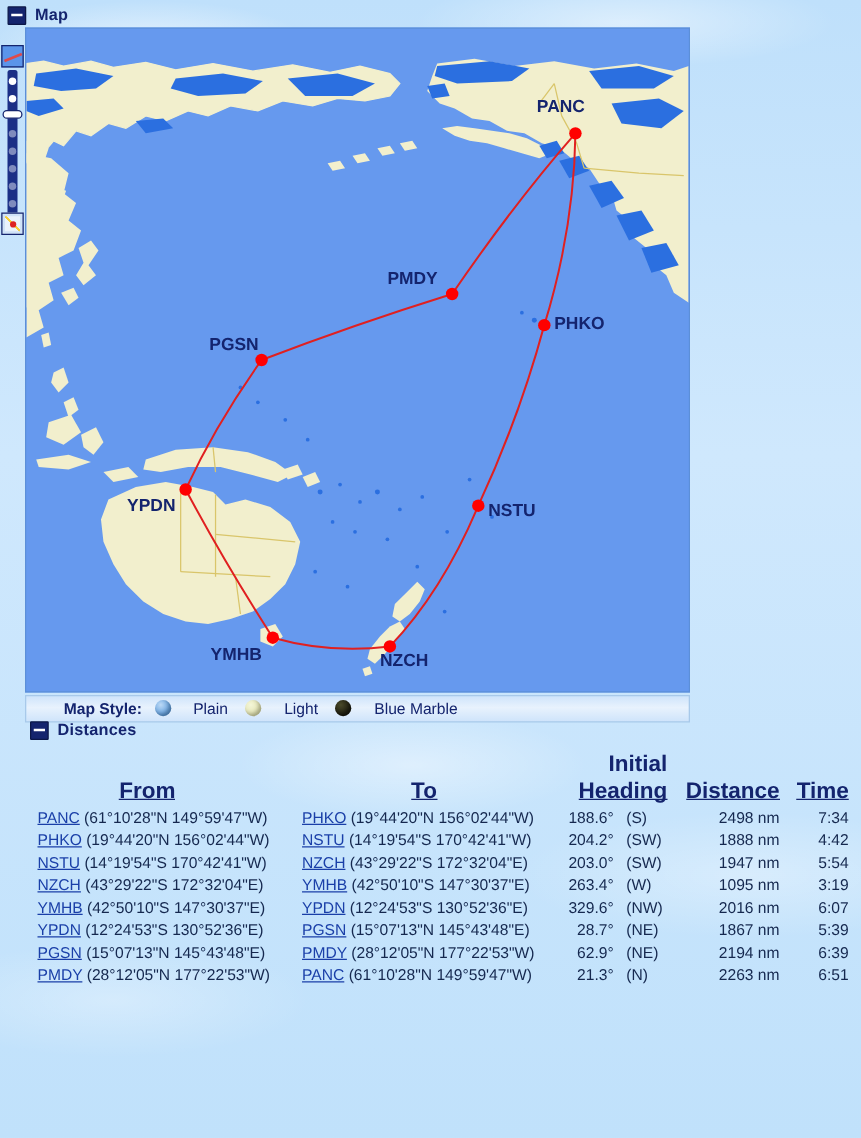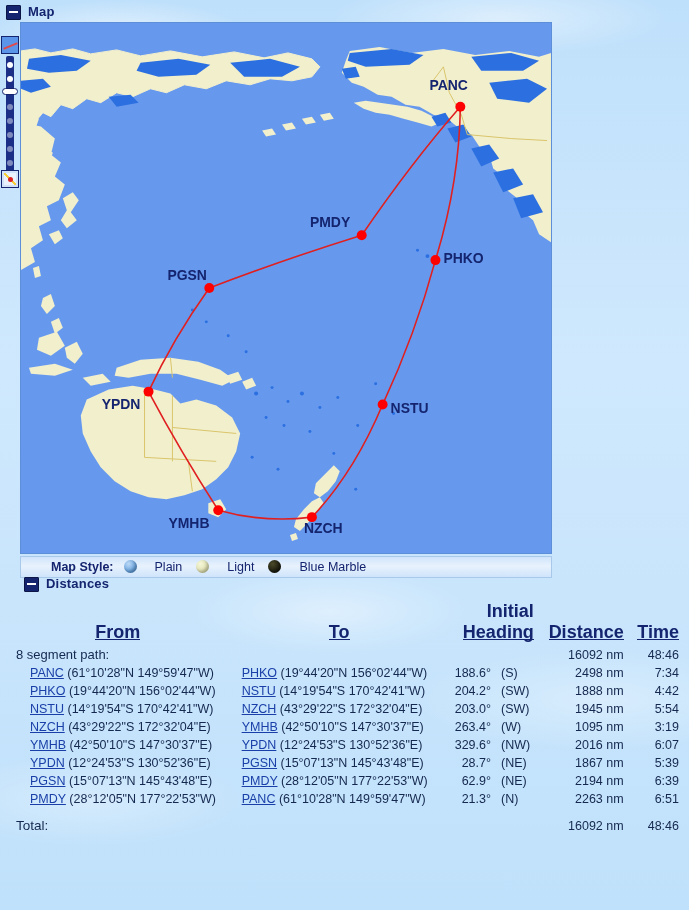--- a/index.html
+++ b/index.html
@@ -360,49 +360,41 @@
         <th class="col-dist">
           <span class="u">Distance</span>
         </th>
         <th class="col-time">
           <span class="u">Time</span>
         </th>
       </tr>
     </thead>
     <tbody id="dist-body">
         <tr>
-          <td class="col-from summary-label">8 segment path:</td>
-          <td class="col-to"></td>
-          <td class="col-head"></td>
-          <td class="col-dir"></td>
-          <td class="col-dist">16092 nm</td>
-          <td class="col-time">48:46</td>
-        </tr>
-        <tr>
           <td class="col-from"><span class="ap-link">PANC</span><span> (61°10'28"N 149°59'47"W)</span></td>
           <td class="col-to"><span class="ap-link">PHKO</span><span> (19°44'20"N 156°02'44"W)</span></td>
           <td class="col-head">188.6°</td>
           <td class="col-dir">(S)</td>
           <td class="col-dist">2498 nm</td>
           <td class="col-time">7:34</td>
         </tr>
         <tr>
           <td class="col-from"><span class="ap-link">PHKO</span><span> (19°44'20"N 156°02'44"W)</span></td>
           <td class="col-to"><span class="ap-link">NSTU</span><span> (14°19'54"S 170°42'41"W)</span></td>
           <td class="col-head">204.2°</td>
           <td class="col-dir">(SW)</td>
           <td class="col-dist">1888 nm</td>
           <td class="col-time">4:42</td>
         </tr>
         <tr>
           <td class="col-from"><span class="ap-link">NSTU</span><span> (14°19'54"S 170°42'41"W)</span></td>
           <td class="col-to"><span class="ap-link">NZCH</span><span> (43°29'22"S 172°32'04"E)</span></td>
           <td class="col-head">203.0°</td>
           <td class="col-dir">(SW)</td>
-          <td class="col-dist">1945 nm</td>
+          <td class="col-dist">1947 nm</td>
           <td class="col-time">5:54</td>
         </tr>
         <tr>
           <td class="col-from"><span class="ap-link">NZCH</span><span> (43°29'22"S 172°32'04"E)</span></td>
           <td class="col-to"><span class="ap-link">YMHB</span><span> (42°50'10"S 147°30'37"E)</span></td>
           <td class="col-head">263.4°</td>
           <td class="col-dir">(W)</td>
           <td class="col-dist">1095 nm</td>
           <td class="col-time">3:19</td>
         </tr>
@@ -431,23 +423,15 @@
           <td class="col-time">6:39</td>
         </tr>
         <tr>
           <td class="col-from"><span class="ap-link">PMDY</span><span> (28°12'05"N 177°22'53"W)</span></td>
           <td class="col-to"><span class="ap-link">PANC</span><span> (61°10'28"N 149°59'47"W)</span></td>
           <td class="col-head">21.3°</td>
           <td class="col-dir">(N)</td>
           <td class="col-dist">2263 nm</td>
           <td class="col-time">6:51</td>
         </tr>
-        <tr class="total-row">
-          <td class="col-from total-label">Total:</td>
-          <td class="col-to"></td>
-          <td class="col-head"></td>
-          <td class="col-dir"></td>
-          <td class="col-dist">16092 nm</td>
-          <td class="col-time">48:46</td>
-        </tr>
       </tbody>
   </table>
 </div>
 
 </body></html>

